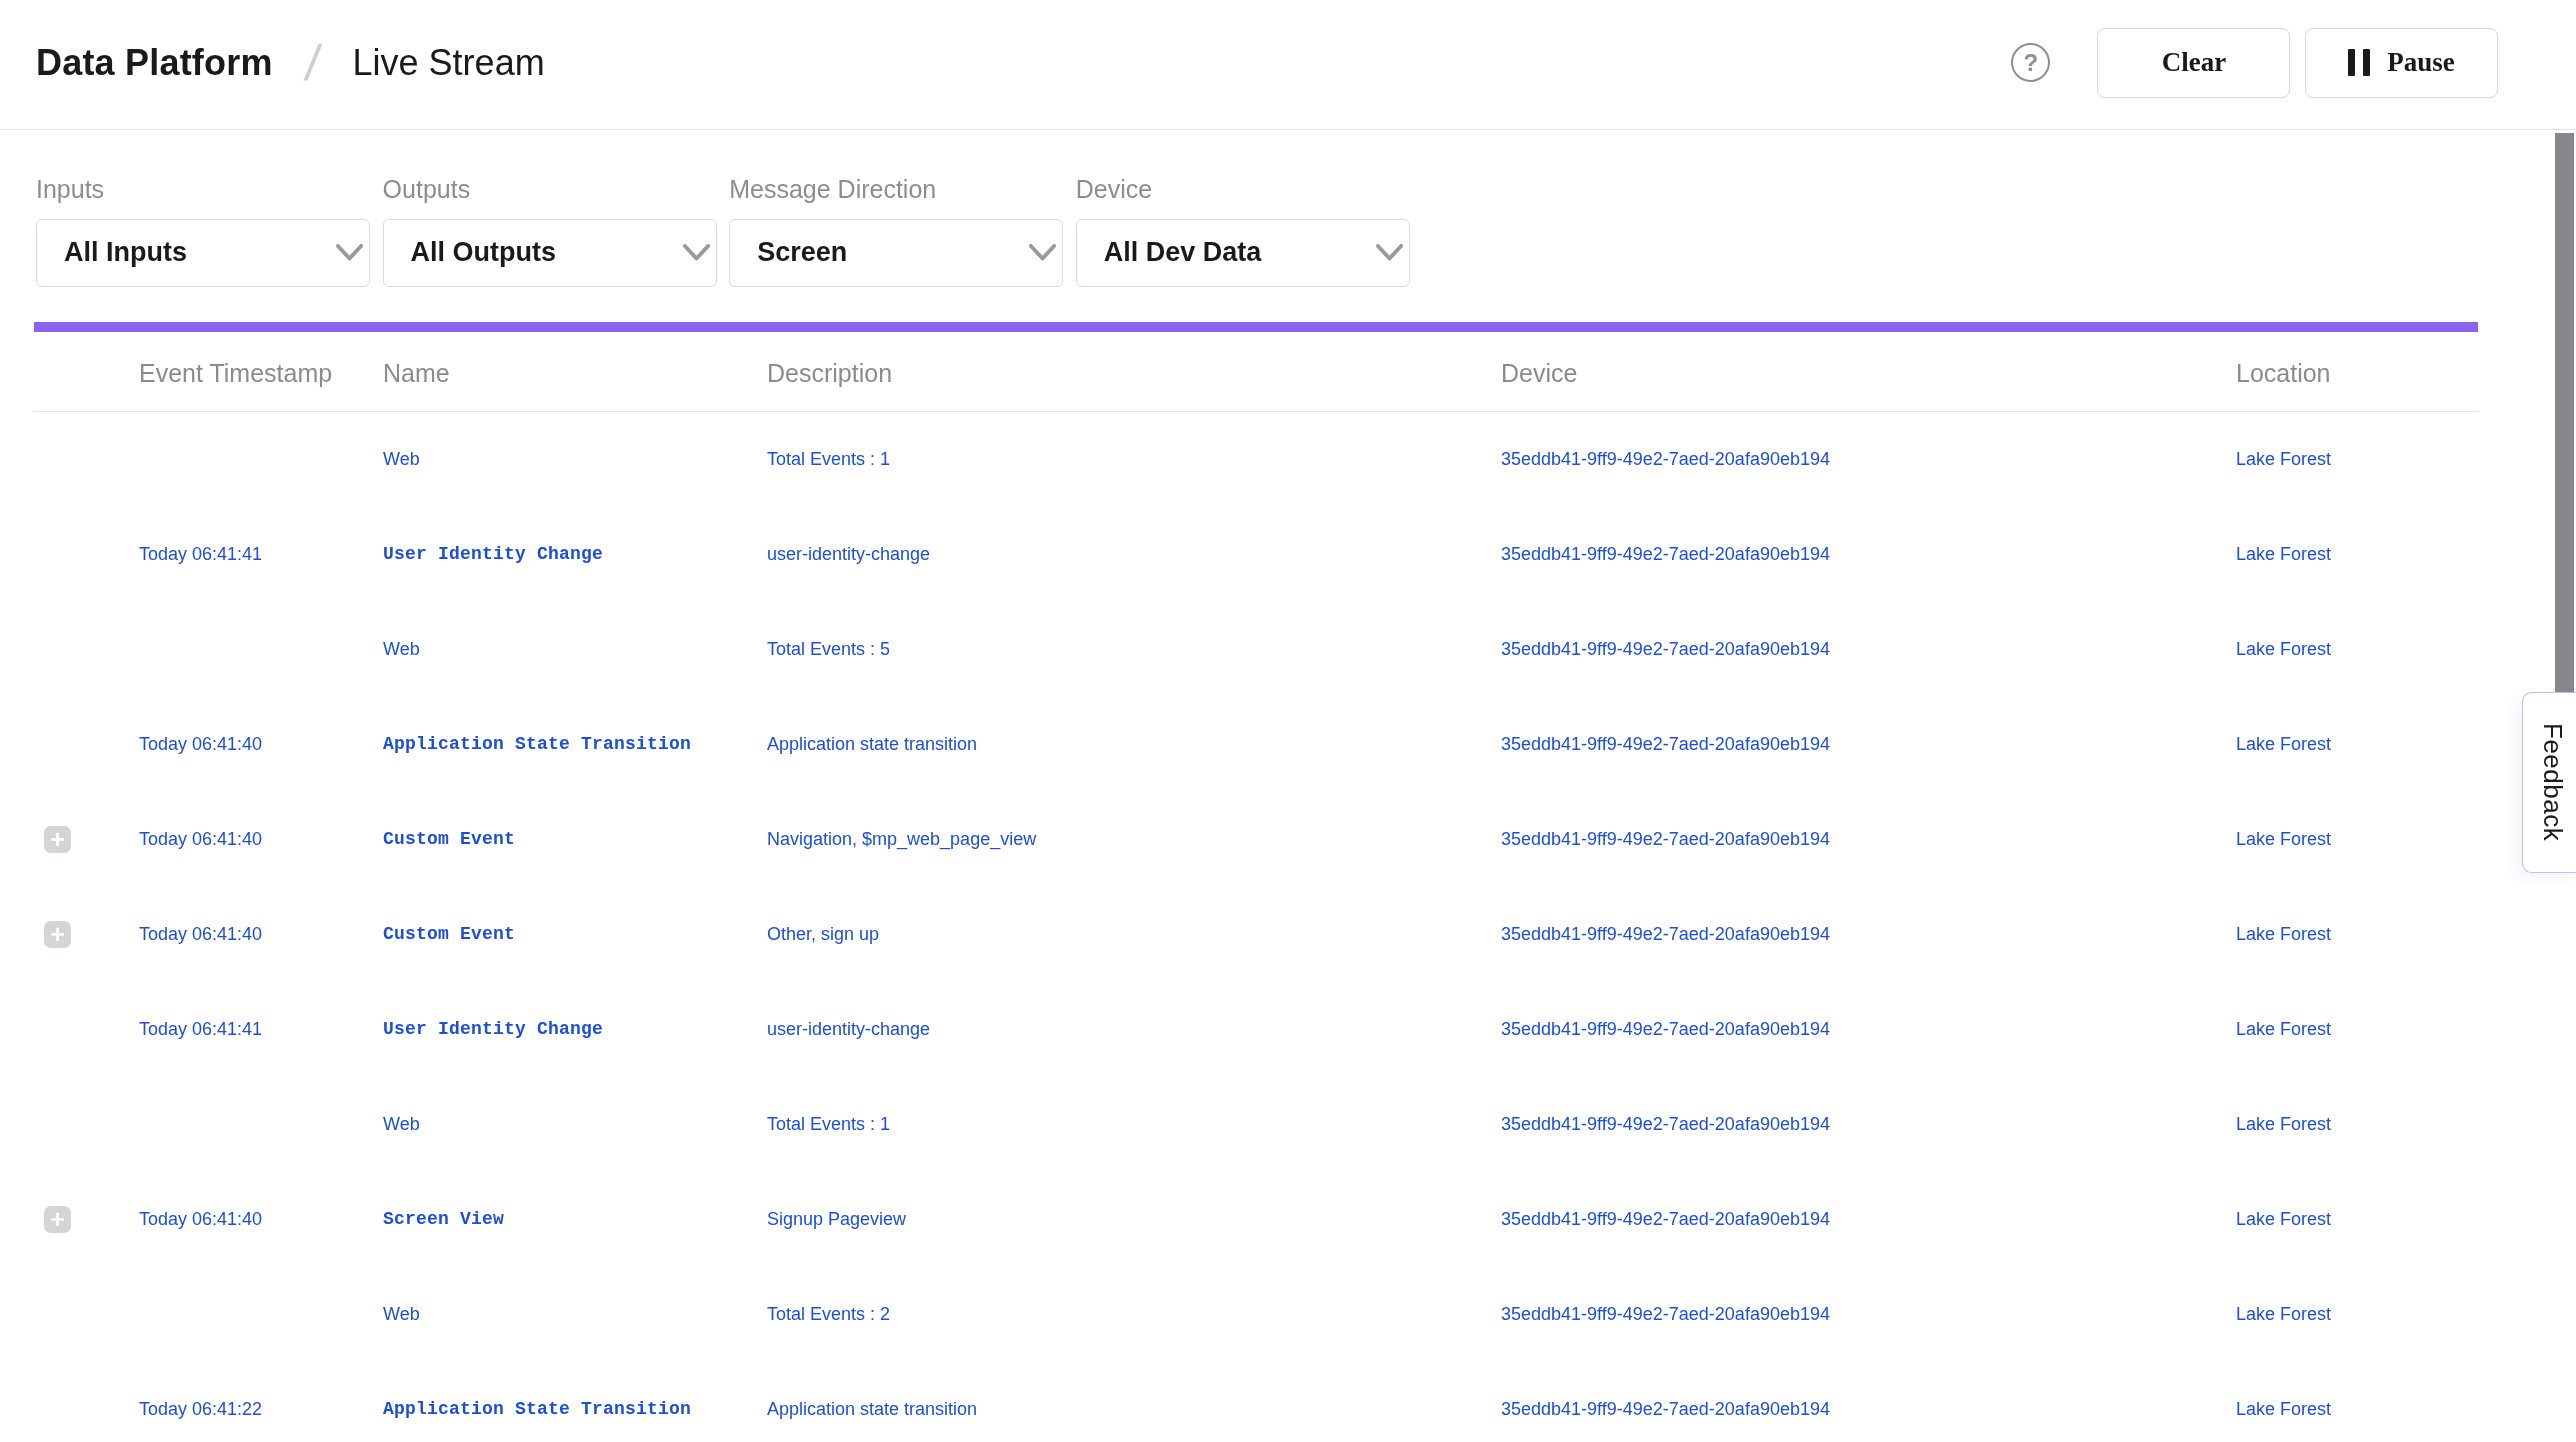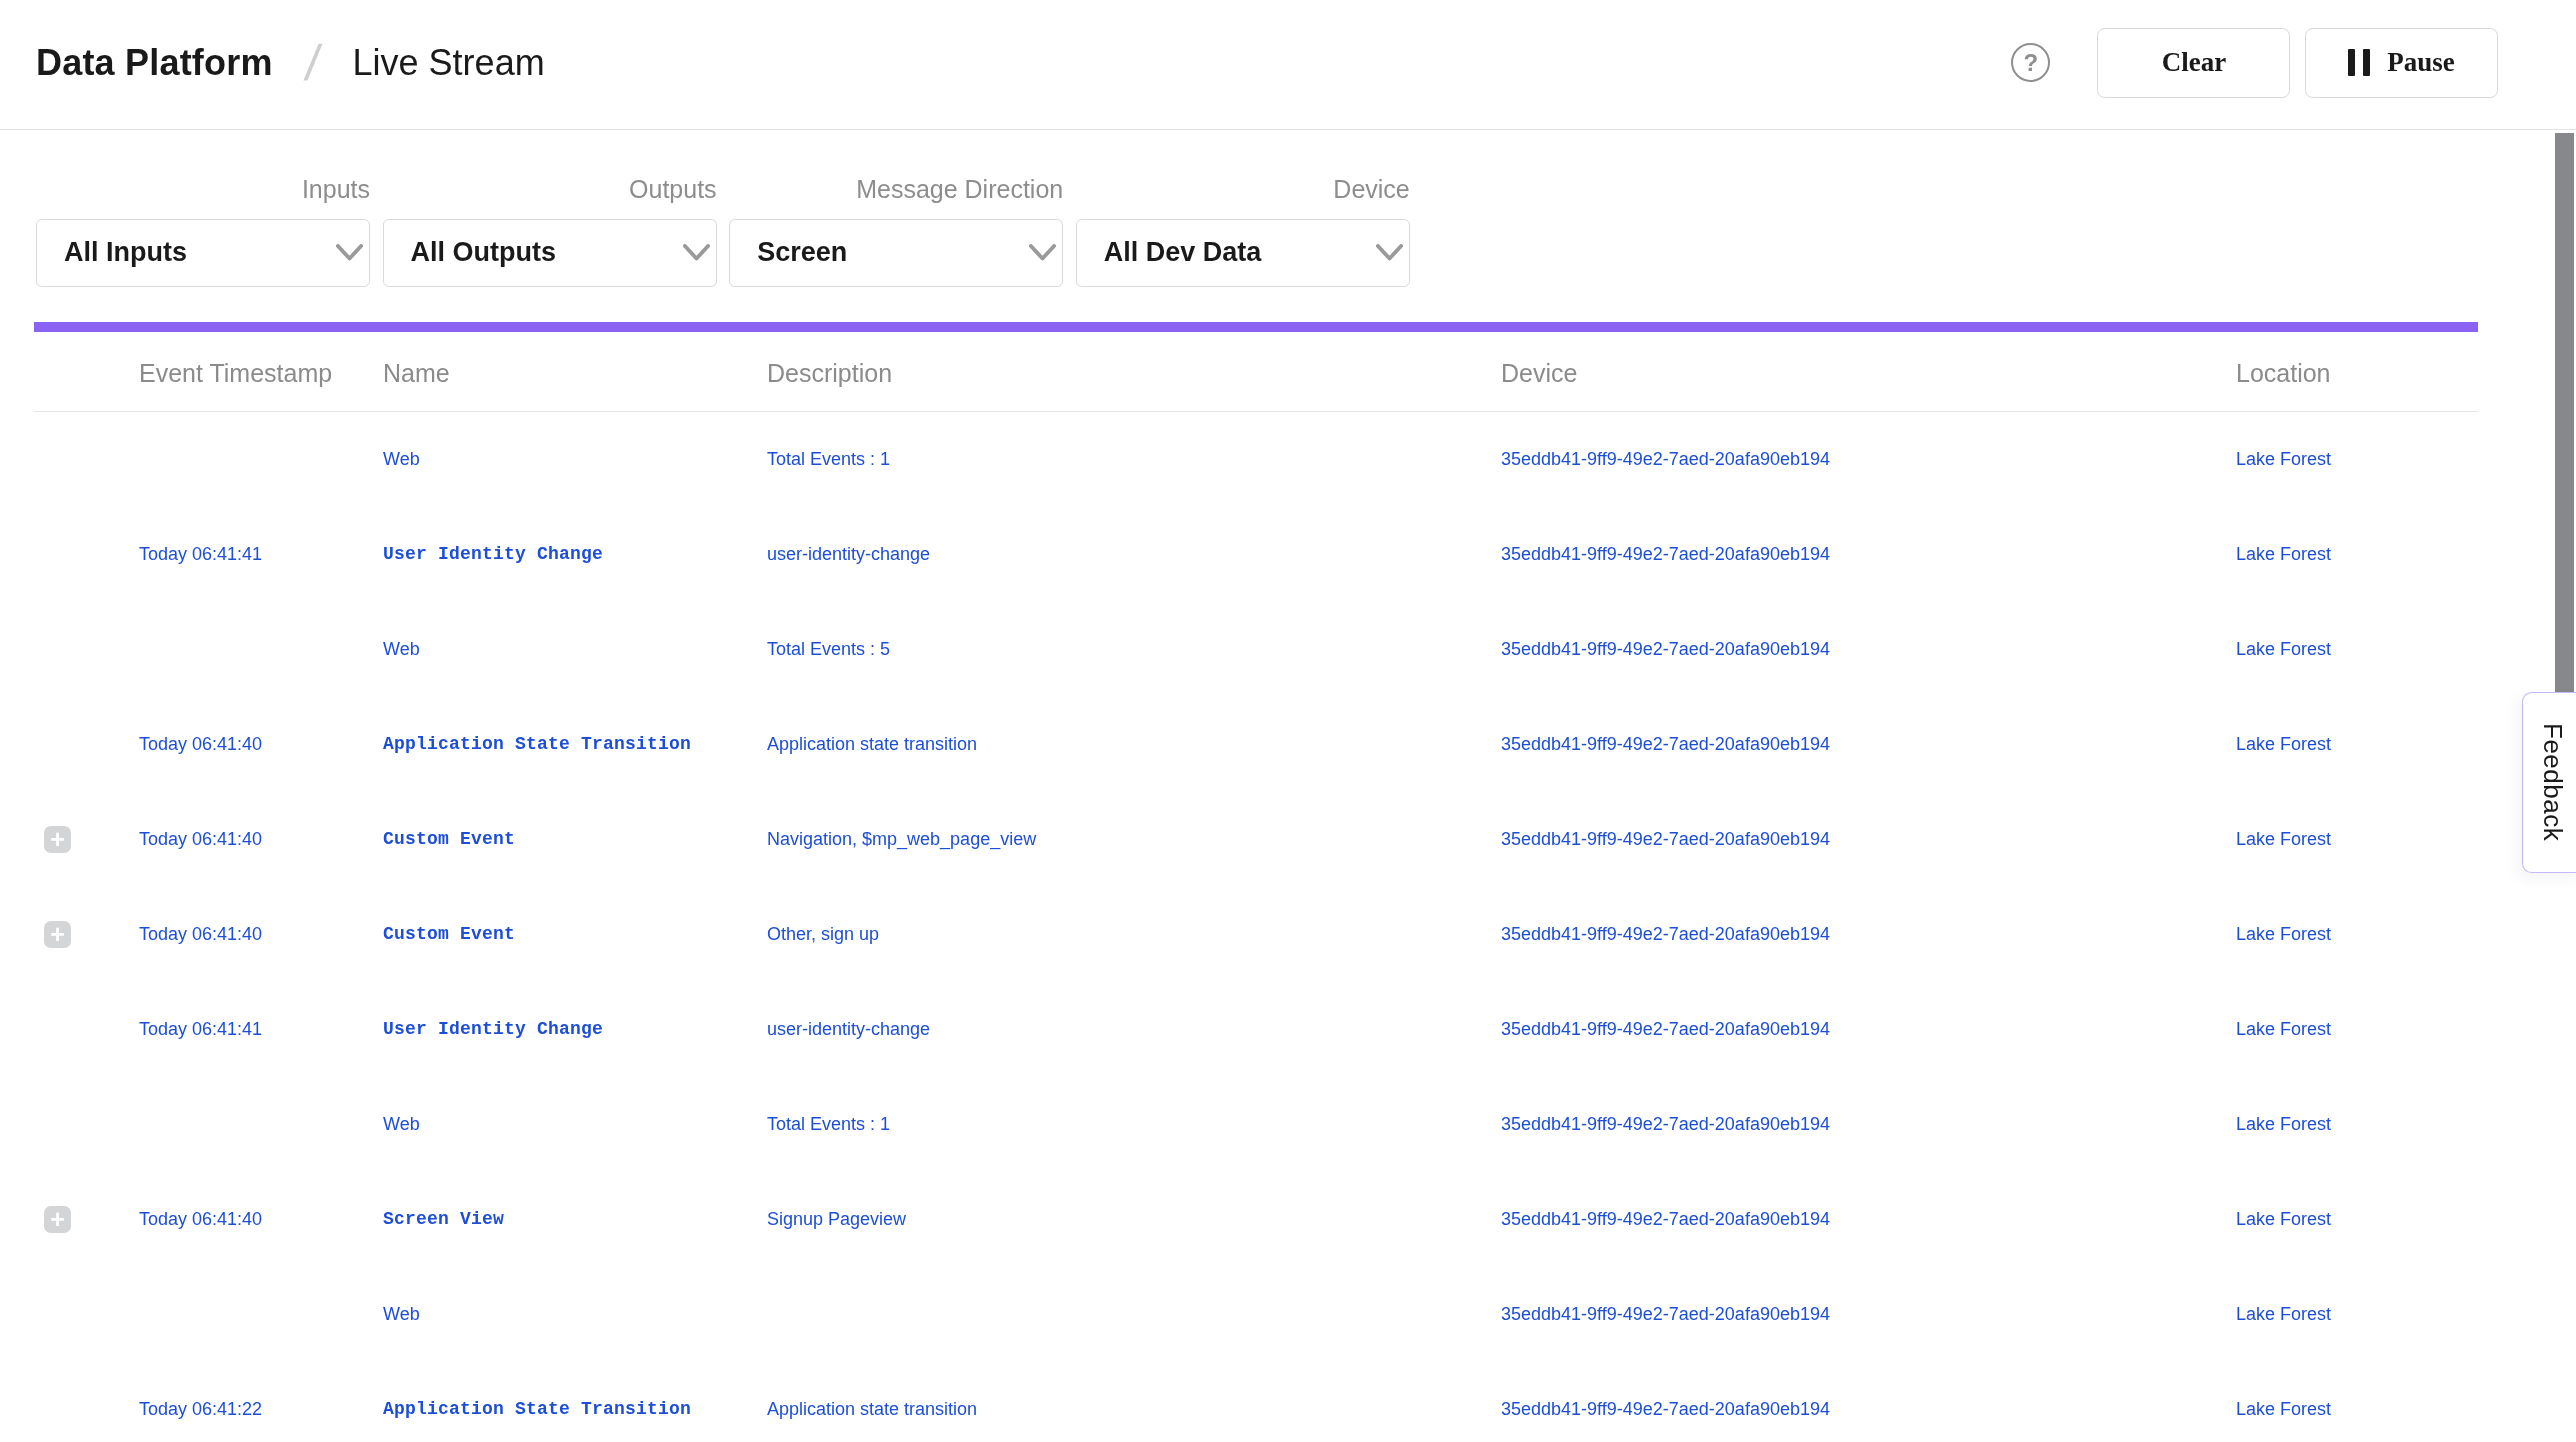--- a/index.html
+++ b/index.html
@@ -34,21 +34,21 @@
     font-family:Liberation Serif, serif;font-size:27px;font-weight:700;color:#1a1a1a;
     display:flex;align-items:center;justify-content:center;cursor:pointer;
     padding:0 29px;
   }
   .btn + .btn{margin-left:14.6px;}
   .pause-icon{display:flex;gap:7.8px;margin-right:17.5px;}
   .pause-icon i{display:block;width:6.8px;height:27px;background:#1a1a1a;border-radius:1px;}
   
   .filters{display:flex;gap:12.6px;padding:45px 0 0 36px;}
   .filter{width:334px;}
-  .filter-label{font-size:25px;color:#8d8d8d;margin-bottom:14.6px;text-align:right;}
+  .filter-label{font-size:25px;color:#8d8d8d;margin-bottom:14.6px;}
   .filter-box{
     height:68px;border:1.9px solid #dadada;border-radius:5.8px;background:#fff;
     display:flex;align-items:center;justify-content:space-between;
     box-sizing:border-box;padding:0 6px 0 27px;cursor:pointer;
   }
   .filter-value{font-size:27px;font-weight:700;}
   .chev{width:27px;height:17.5px;flex:none;}
   
   .accent-bar{width:2444px;height:10.7px;background:#8a63f2;margin:35px 0 0 34px;}
   
@@ -228,20 +228,21 @@
       <button class="expand-btn">+</button>
       <div class="cell c-ts">Today 06:41:40</div>
       <div class="cell c-name bold">Screen View</div>
       <div class="cell c-desc">Signup Pageview</div>
       <div class="cell c-dev">35eddb41-9ff9-49e2-7aed-20afa90eb194</div>
       <div class="cell c-loc">Lake Forest</div>
     </div>
     <div class="row">
       <div class="cell c-ts"></div>
       <div class="cell c-name">Web</div>
+      <div class="cell c-desc">Total Events : 2</div>
       <div class="cell c-dev">35eddb41-9ff9-49e2-7aed-20afa90eb194</div>
       <div class="cell c-loc">Lake Forest</div>
     </div>
     <div class="row">
       <div class="cell c-ts">Today 06:41:22</div>
       <div class="cell c-name bold">Application State Transition</div>
       <div class="cell c-desc">Application state transition</div>
       <div class="cell c-dev">35eddb41-9ff9-49e2-7aed-20afa90eb194</div>
       <div class="cell c-loc">Lake Forest</div>
     </div>

